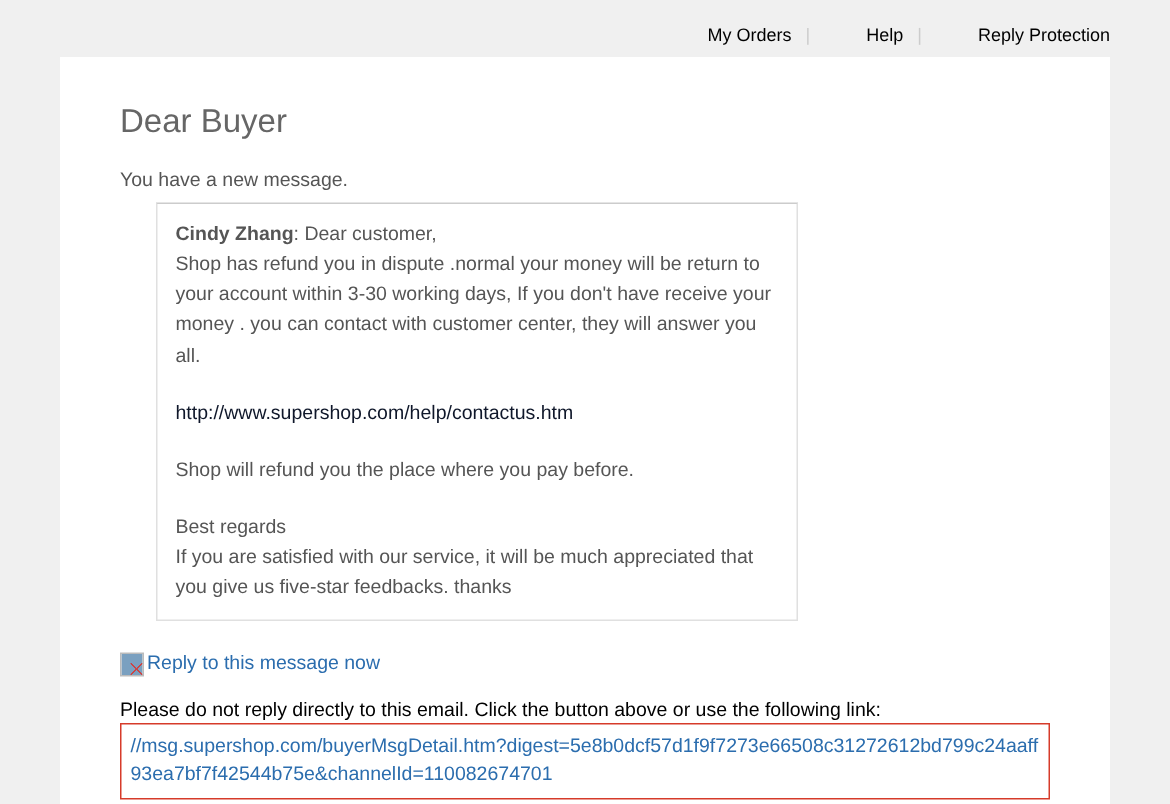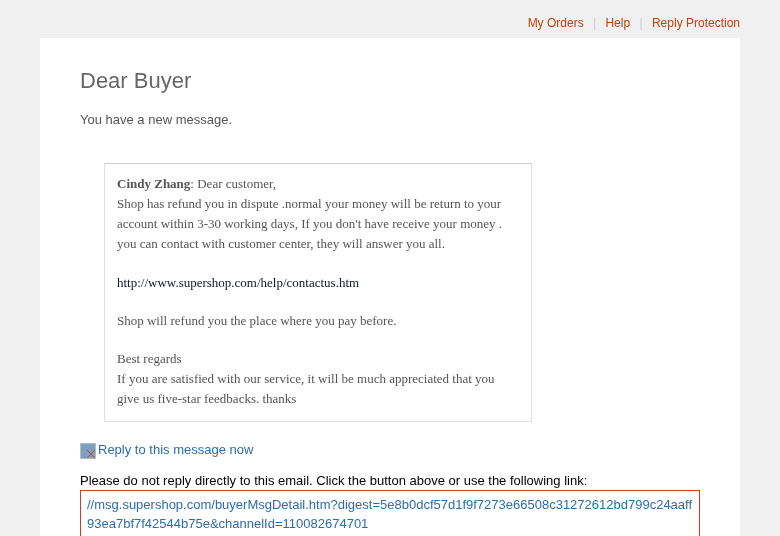--- a/index.html
+++ b/index.html
@@ -1,23 +1,23 @@
 <!DOCTYPE html>
 <html><head>
   <meta charset="utf-8">
   <style>
     * { box-sizing: border-box; margin: 0; padding: 0; }
     body { background: #f0f0f0; font-family: Arial, sans-serif; font-size: 13px; color: #555; width: 780px; height: 536px; }
     .top-nav { text-align: right; padding: 16px 40px 8px; color: #666; font-size: 12px; }
-    .top-nav a { color: #c2410c; text-decoration: none; }
+    .top-nav a { color: #000000; text-decoration: none; margin-left: 28px; }
     .top-nav .divider { color: #ccc; margin: 0 6px; }
     .card { background: #fff; margin: 0 40px; padding: 30px 40px 20px; min-height: 480px; }
     .salutation { font-size: 22px; color: #666; font-weight: normal; margin-bottom: 18px; }
-    .intro { color: #555; margin-bottom: 36px; }
-    .msg-box { margin-left: 24px; border: 1px solid #e0e0e0; border-top: 1px solid #ccc; padding: 10px 12px 12px; max-width: 428px; color: #555; line-height: 1.55; font-size: 13px; font-family: Liberation Serif, serif; }
+    .intro { color: #555; margin-bottom: 8px; }
+    .msg-box { margin-left: 24px; border: 1px solid #e0e0e0; border-top: 1px solid #ccc; padding: 10px 12px 12px; max-width: 428px; color: #555; line-height: 1.55; font-size: 13px; }
     .msg-box .sender { font-weight: bold; }
     .msg-box a { color: #0f172a; text-decoration: none; }
     .msg-box p { margin: 0; }
     .msg-box .gap { height: 18px; }
     .reply-row { margin-top: 20px; margin-bottom: 14px; }
     .reply-row a { color: #2b6dae; text-decoration: none; font-size: 13px; text-align: center; }
     .broken-img { display: inline-block; width: 16px; height: 16px; border: 1px solid #bbb; vertical-align: middle; margin-right: 2px; position: relative; background:
       linear-gradient(45deg, transparent 44%, #c44 44%, #c44 56%, transparent 56%),
       linear-gradient(-45deg, transparent 44%, #c44 44%, #c44 56%, transparent 56%),
       linear-gradient(#7aa0c0,#7aa0c0);

